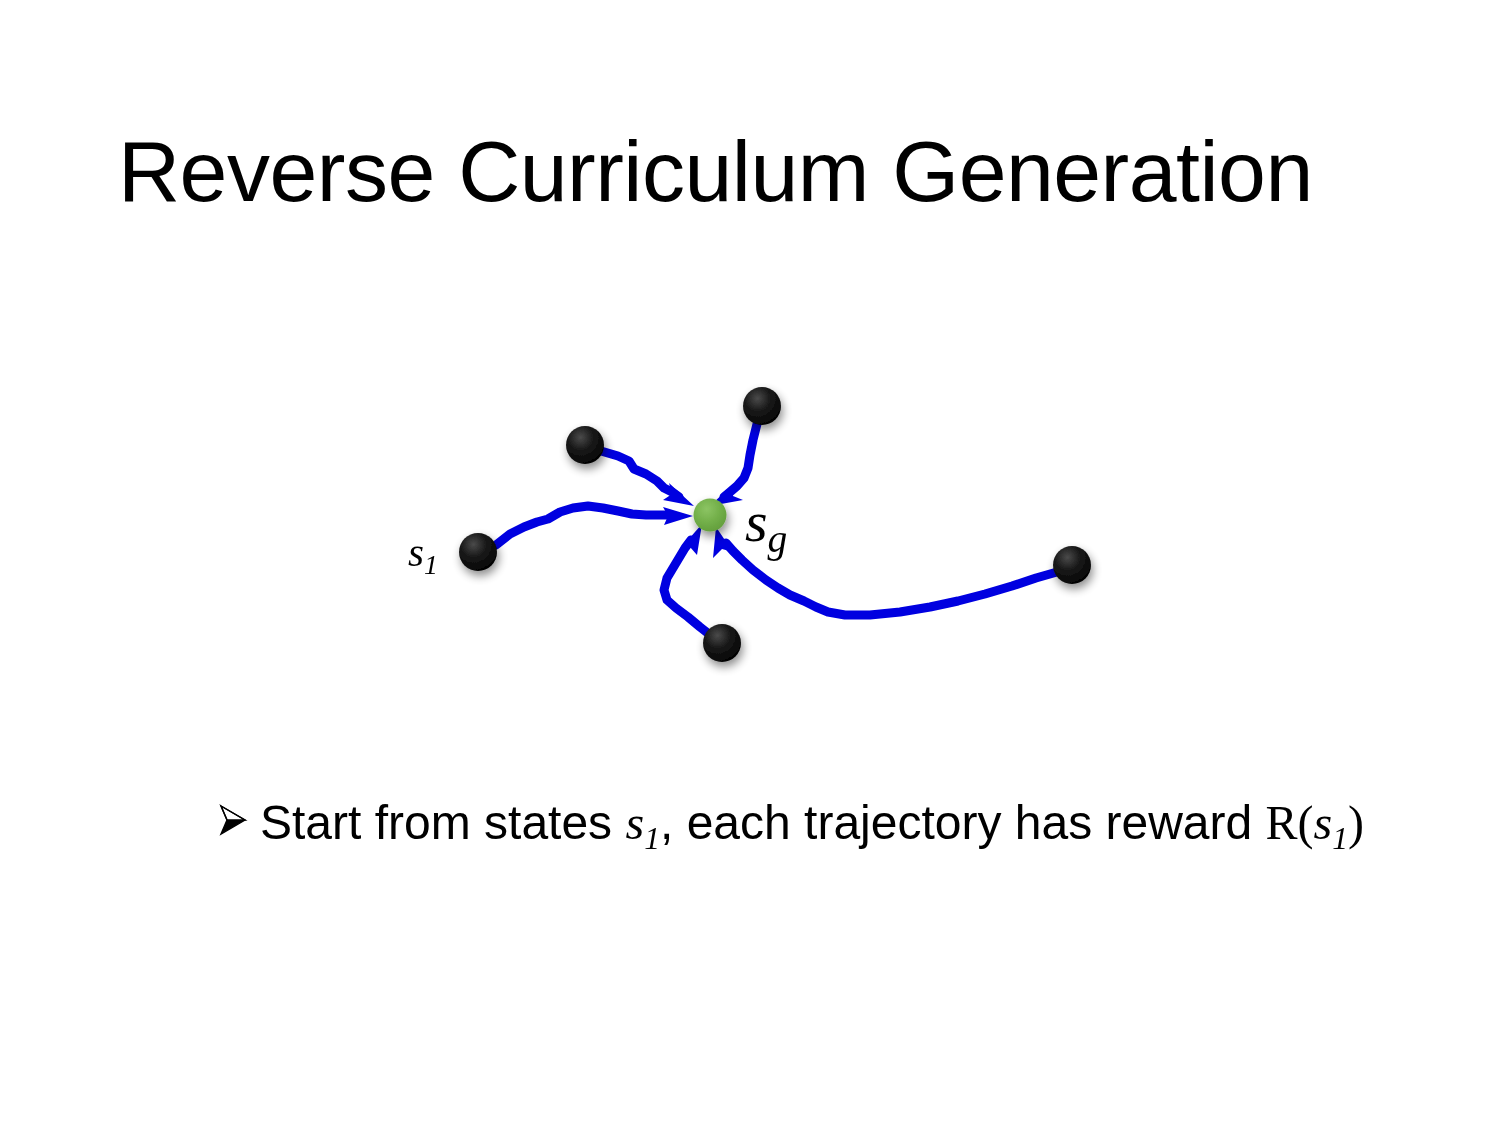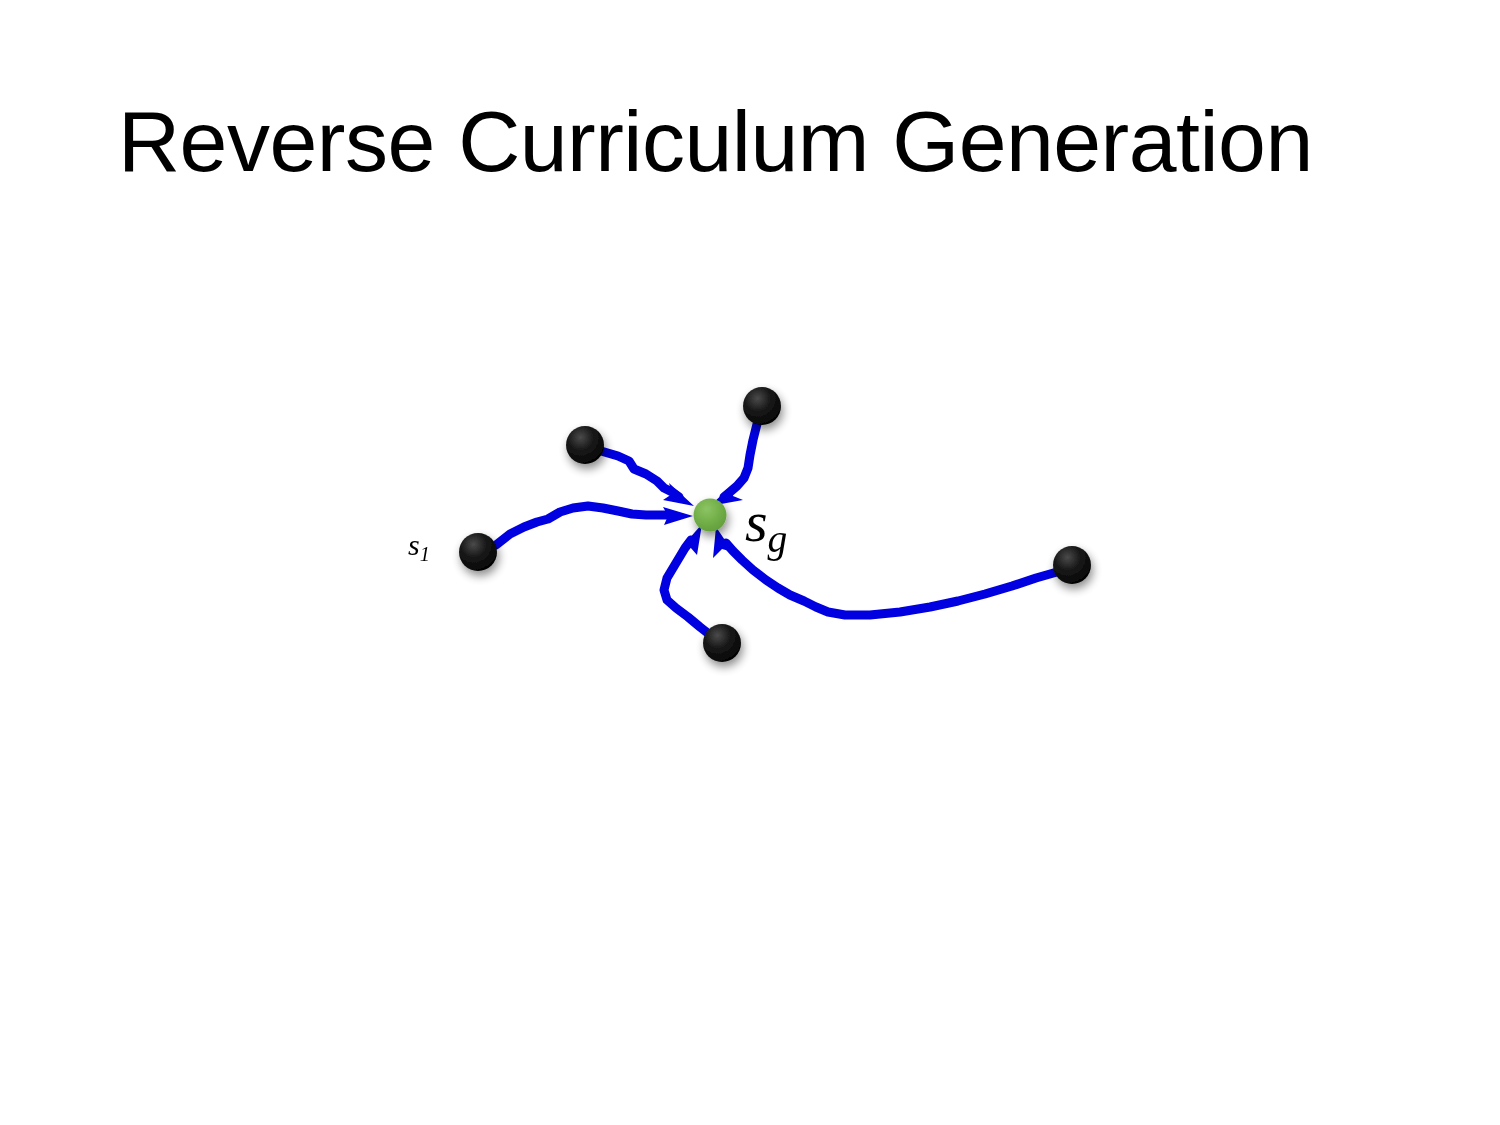--- a/index.html
+++ b/index.html
@@ -13,21 +13,21 @@
     height: 1125px;
     background: #ffffff;
     overflow: hidden;
     font-family: "Liberation Sans", sans-serif;
   }
 
   
   #slide-title {
     position: absolute;
     left: 118px;
-    top: 96px;
+    top: 126px;
     width: 1280px;
     font-family: "Liberation Sans", sans-serif;
     font-size: 86px;
     font-weight: 400;
     line-height: 1.05;
     color: #000000;
     letter-spacing: -0.5px;
     white-space: nowrap;
   }
 
@@ -46,21 +46,21 @@
   .node-label {
     position: absolute;
     font-family: "Liberation Serif", serif;
     font-style: italic;
     color: #000000;
     white-space: nowrap;
   }
   #label-s1 {
     left: 408px;
     top: 528px;
-    font-size: 30px;
+    font-size: 41px;
     text-align: right;
   }
   #label-sg {
     left: 745px;
     top: 488px;
     font-size: 58px;
   }
   .sub {
     font-size: 0.68em;
     vertical-align: -0.28em;
@@ -186,16 +186,26 @@
   </div>
 
   <div class="node-label" id="label-sg">
     <span>s</span><span class="sub">g</span>
   </div>
 
   <div id="bullets">
 
 
 
+    <div class="bullet-row">
+      <span class="bullet-marker">
+        <svg width="30" height="34" viewBox="0 0 30 34" xmlns="http://www.w3.org/2000/svg">
+          <path d="M3,3 L27,17 L3,31 L9,17 Z" fill="#000000"></path>
+          <path d="M3,3 L27,17 L9,17 Z" fill="#ffffff" stroke="#000000" stroke-width="1.4"></path>
+          <path d="M3,3 L27,17 L3,31 L9,17 Z" fill="none" stroke="#000000" stroke-width="1.4"></path>
+        </svg>
+      </span>
+      <span class="bullet-text">Start from states <span class="mi">s</span><span class="msub">1</span>, each trajectory has reward <span class="mr">R(</span><span class="mi">s</span><span class="msub">1</span><span class="mr">)</span></span>
+    </div>
 
   </div>
 
 </div>
 
 </body></html>

